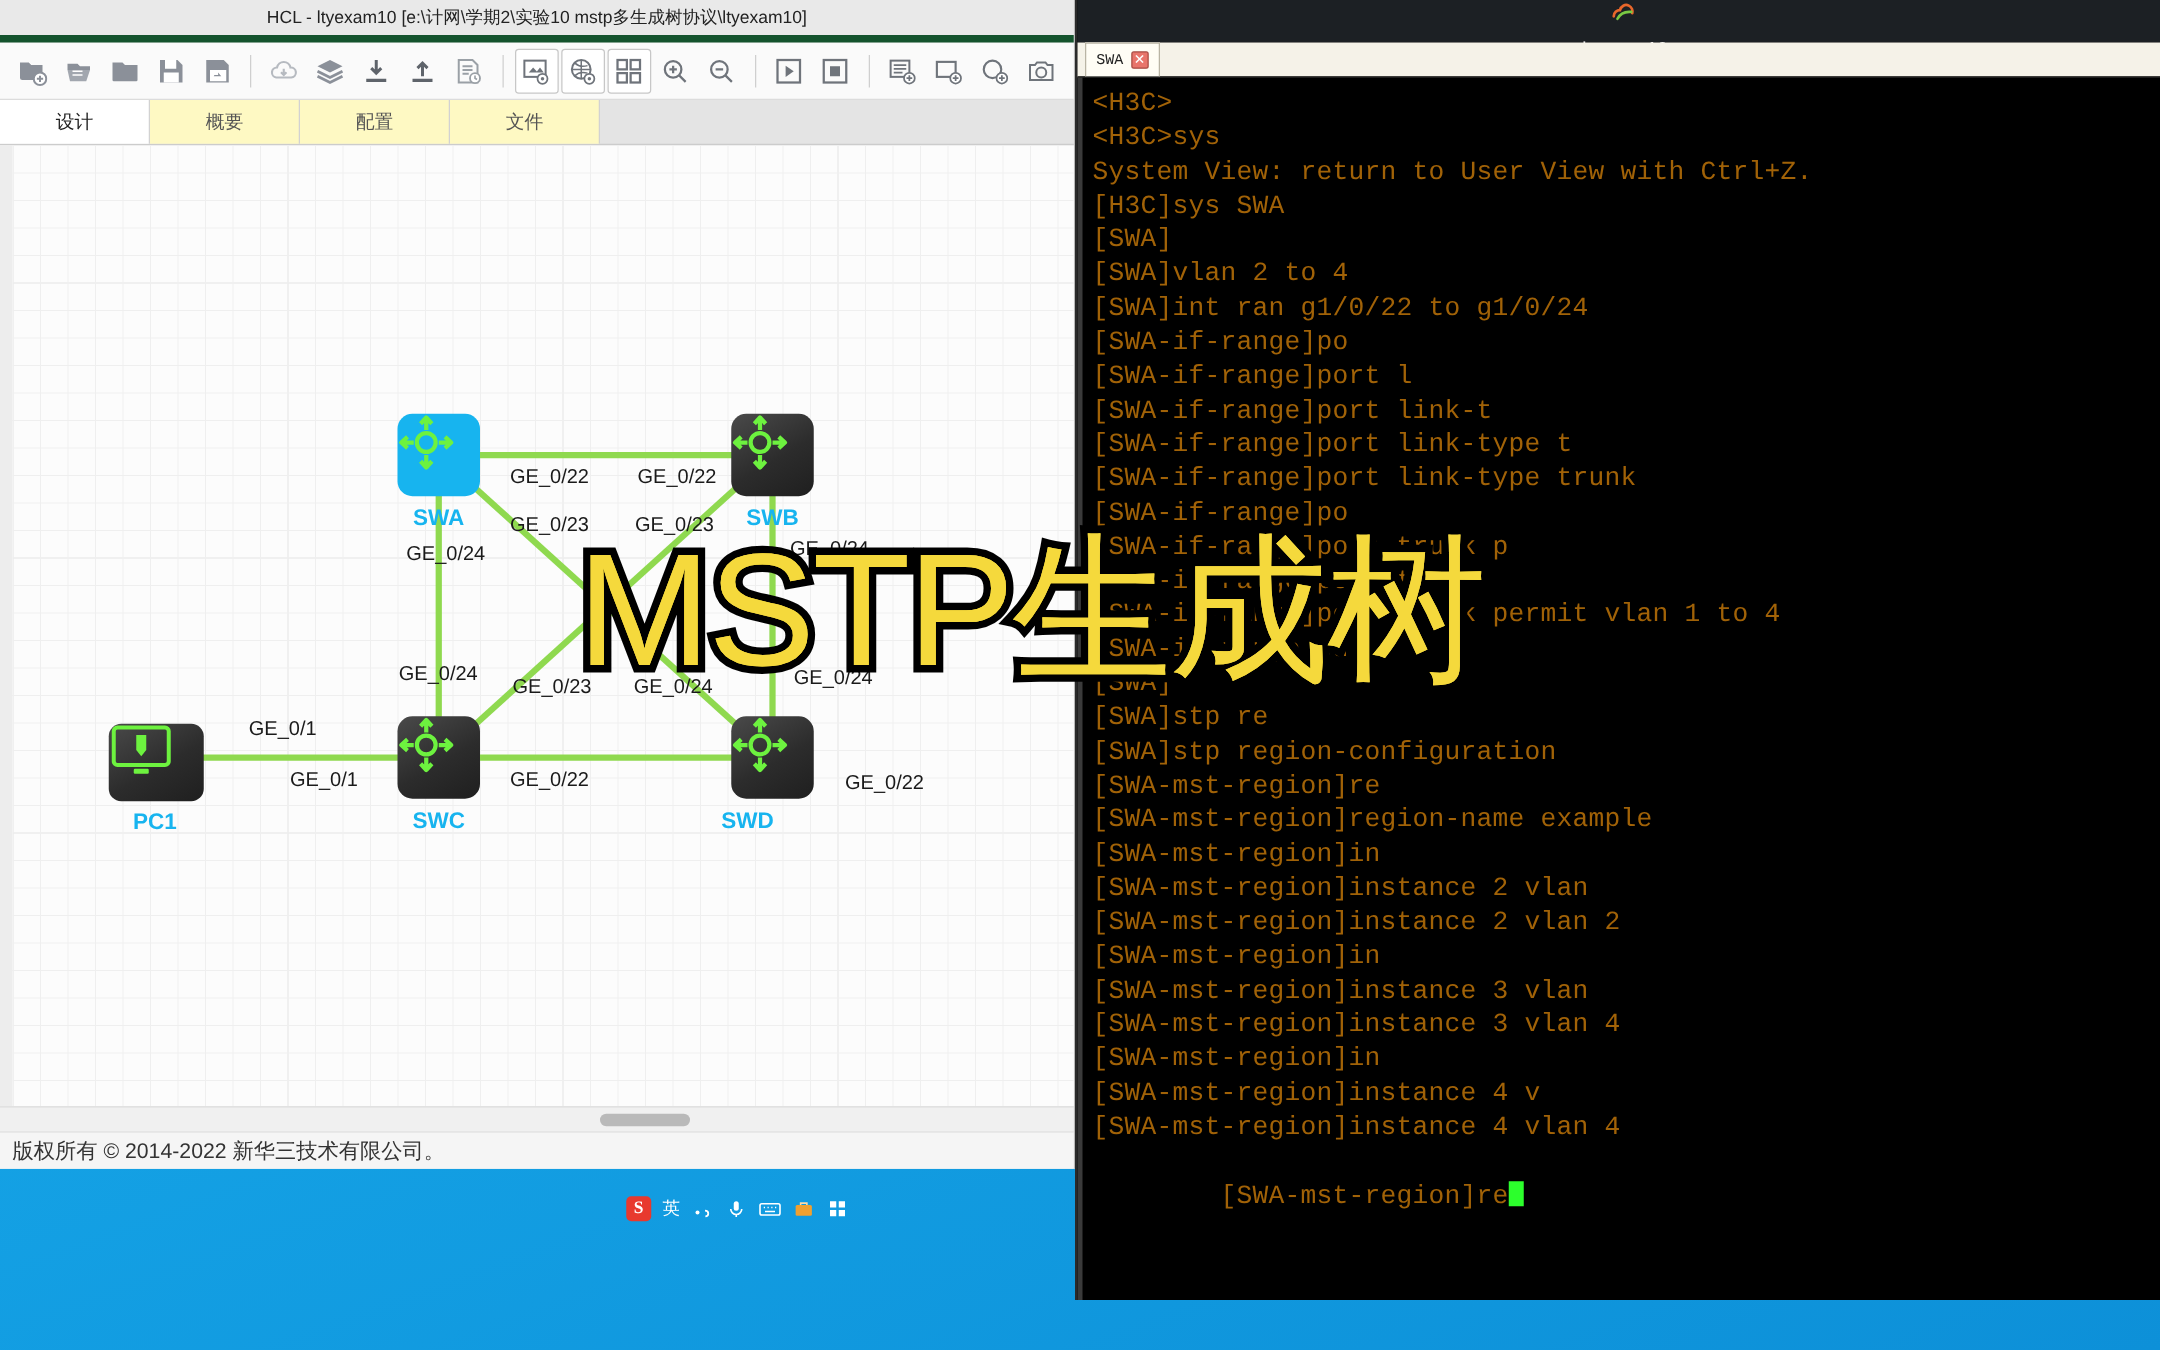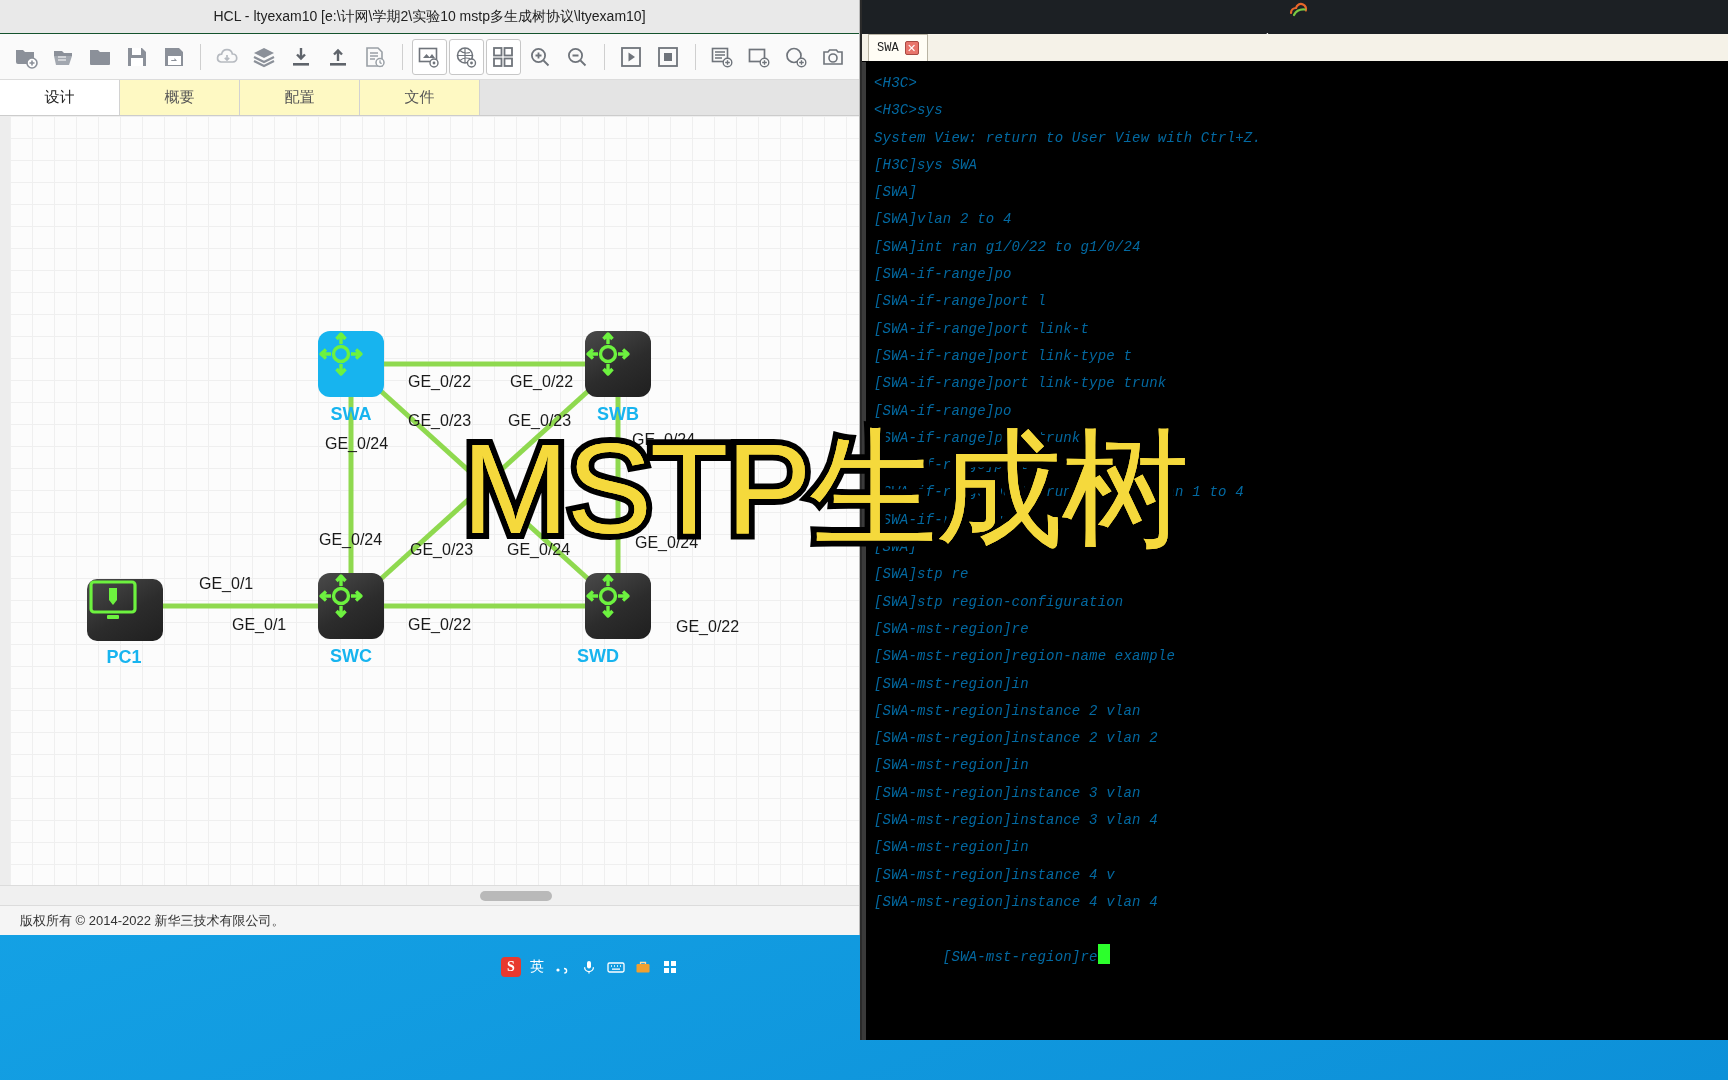--- a/index.html
+++ b/index.html
@@ -20,21 +20,21 @@
   
   .hcl-window {
     position: absolute; left: 0; top: 0; width: 860px; height: 935px;
     background: #f2f2f2;
     display: flex; flex-direction: column;
     border-right: 1px solid #b9b9b9;
   }
   .hcl-titlebar {
     height: 34px; background: #e9e9e9;
     display: flex; align-items: center; justify-content: center;
-    border-bottom: 1px solid #14532d;
+    border-bottom: 6px solid #14532d;
     position: relative;
   }
   .hcl-title {
     font-size: 14px; color: #222; white-space: nowrap;
     font-family: "Liberation Sans", sans-serif;
   }
 
   
   .hcl-toolbar {
     height: 46px; background: #fafafa;
@@ -116,22 +116,22 @@
   .hscroll {
     height: 20px; background: #f0f0f0; border-top: 1px solid #dcdcdc;
     position: relative;
   }
   .hscroll-thumb {
     position: absolute; left: 480px; top: 5px;
     width: 72px; height: 10px; border-radius: 5px; background: #b9b9b9;
   }
   .hcl-status {
     height: 30px; background: #f5f5f5; border-top: 1px solid #dcdcdc;
-    display: flex; align-items: center; padding-left: 20px;
-    font-size: 13px; color: #333;
+    display: flex; align-items: center; padding-left: 10px;
+    font-size: 17px; color: #333;
   }
 
   
   .term-window {
     position: absolute; left: 860px; top: 0; width: 868px; height: 1040px;
     background: #000; display: flex; flex-direction: column;
     border-left: 2px solid #2a2a2a;
   }
   .term-titlebar {
     height: 34px; background: #1c2024;
@@ -157,24 +157,23 @@
     color: #fff; font-size: 11px; line-height: 1;
     font-family: "Liberation Sans", sans-serif;
   }
   .term-body {
     flex: 1; background: #000; overflow: hidden;
     padding: 8px 4px 0 8px;
     border-left: 4px solid #3a3a3a;
   }
   .term-line {
     font-family: "Liberation Mono", monospace;
-    font-size: 14px; line-height: 27.3px;
-    color: #0369a1; white-space: pre;
+    font-size: 21px; line-height: 27.3px;
+    color: #a16207; white-space: pre;
     letter-spacing: 0.2px;
-    font-style: italic;
   }
   .cursor {
     display: inline-block; width: 12px; height: 20px;
     background: #2cff2c; vertical-align: -3px;
   }
 
   
   .watermark {
     position: absolute; left: 462px; top: 425px;
     font-size: 128px; font-weight: normal;

